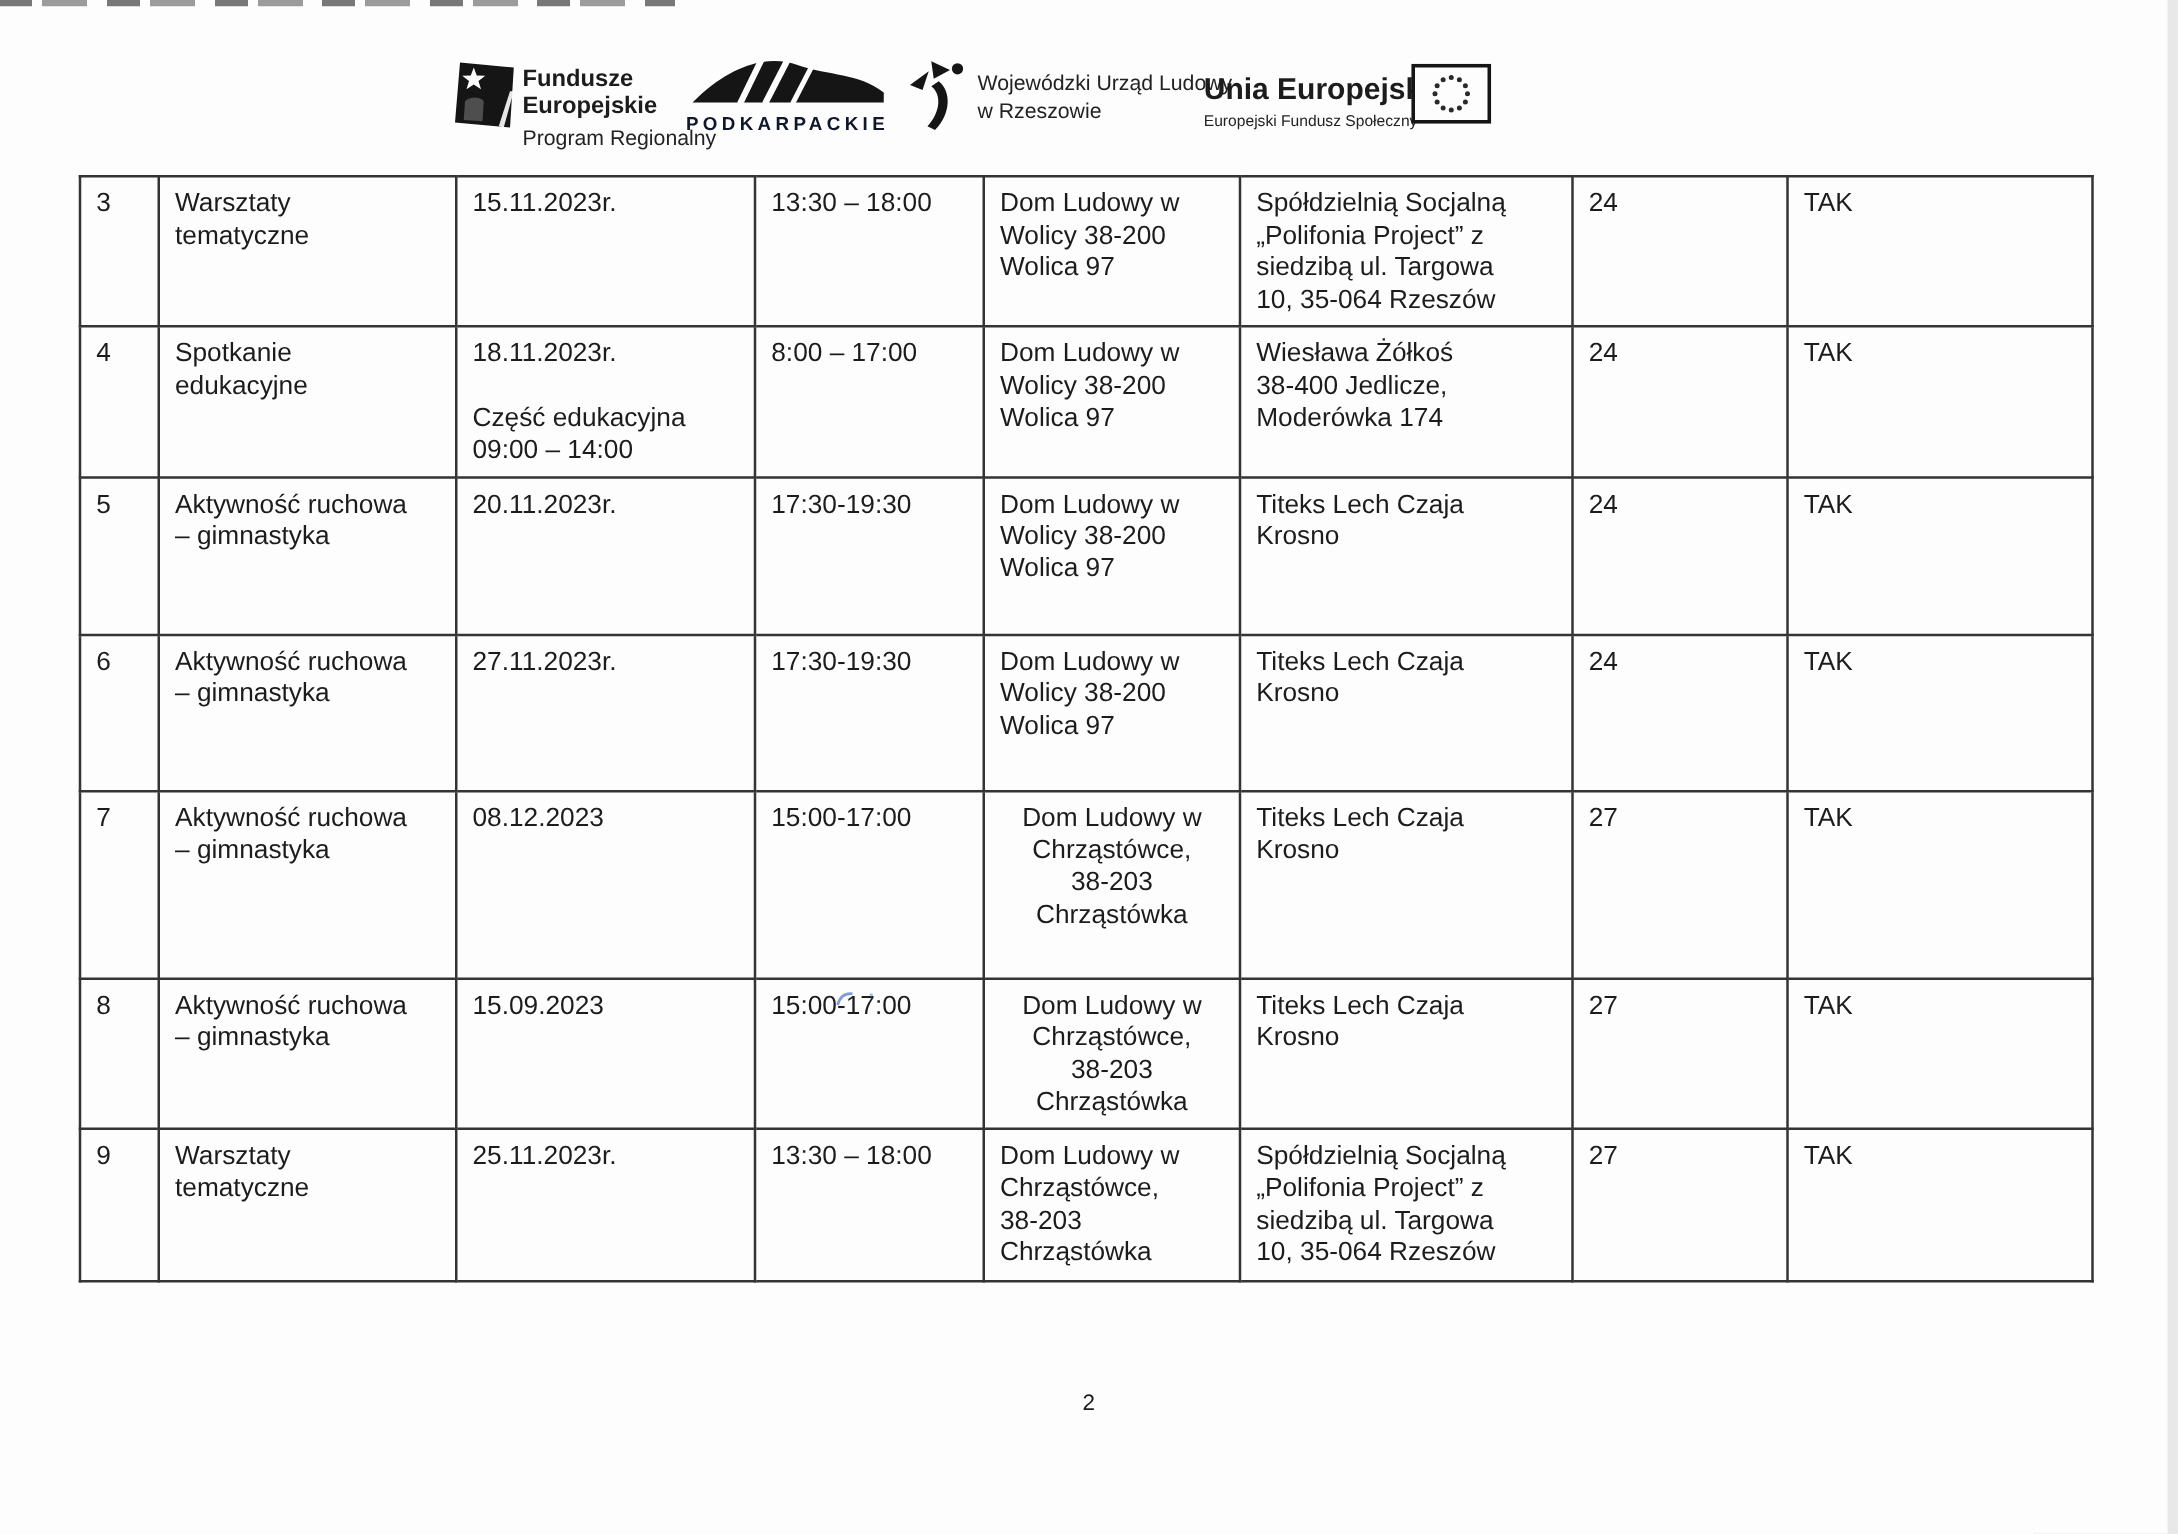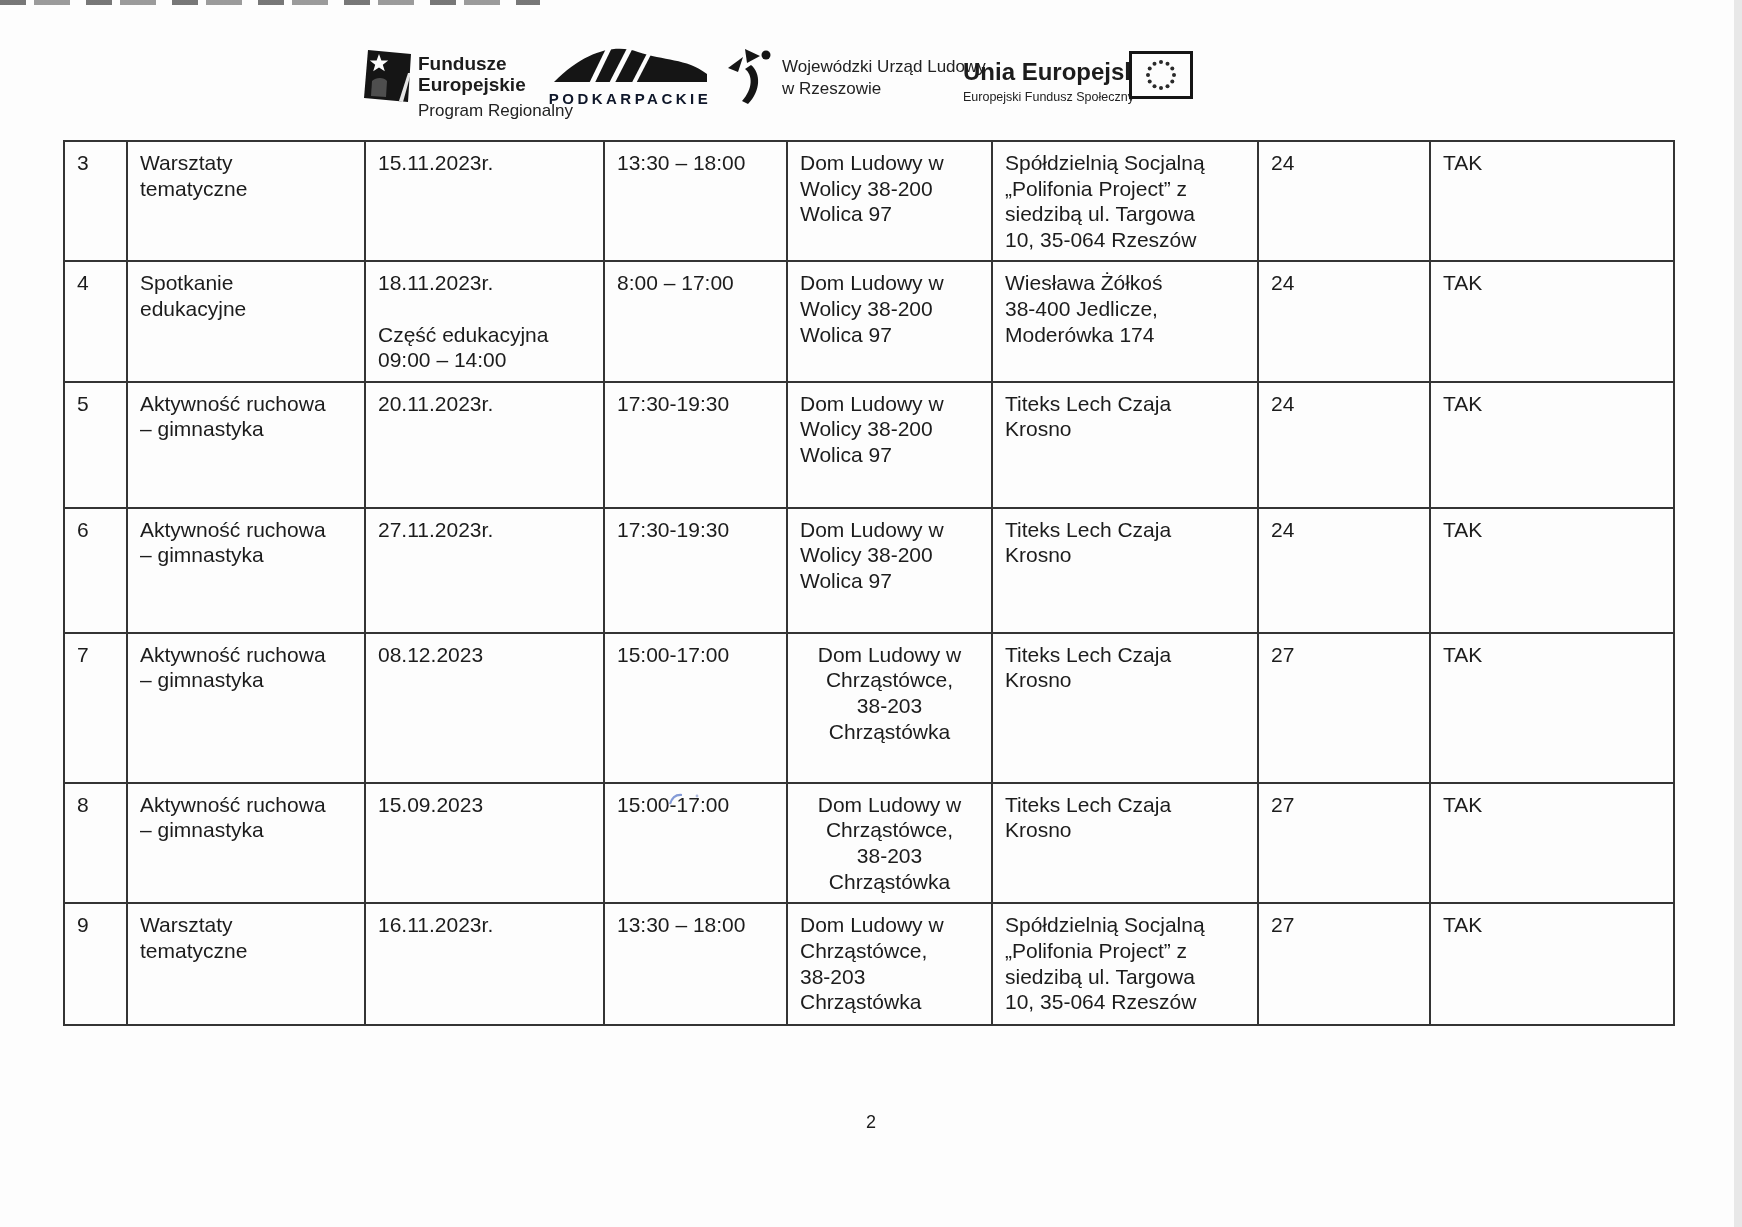--- a/index.html
+++ b/index.html
@@ -231,21 +231,21 @@
 Chrząstówka</td>
         <td>Titeks Lech Czaja
 Krosno</td>
         <td>27</td>
         <td>TAK</td>
       </tr>
       <tr class="r6">
         <td class="num">9</td>
         <td>Warsztaty
 tematyczne</td>
-        <td>16.11.2023r.</td>
+        <td>25.11.2023r.</td>
         <td>13:30  – 18:00</td>
         <td>Dom Ludowy w
 Chrząstówce,
 38-203
 Chrząstówka</td>
         <td>Spółdzielnią Socjalną
 „Polifonia Project” z
 siedzibą ul. Targowa
 10, 35-064 Rzeszów</td>
         <td>27</td>

